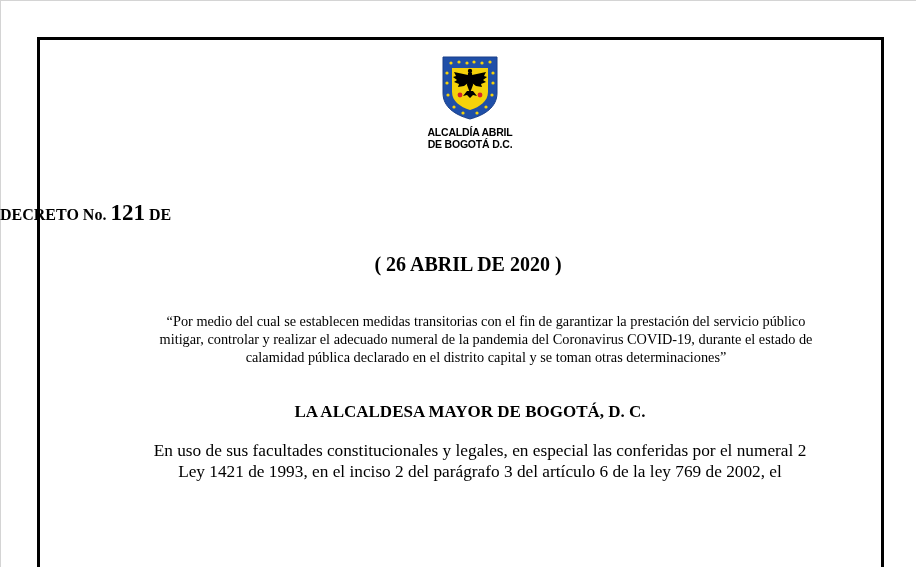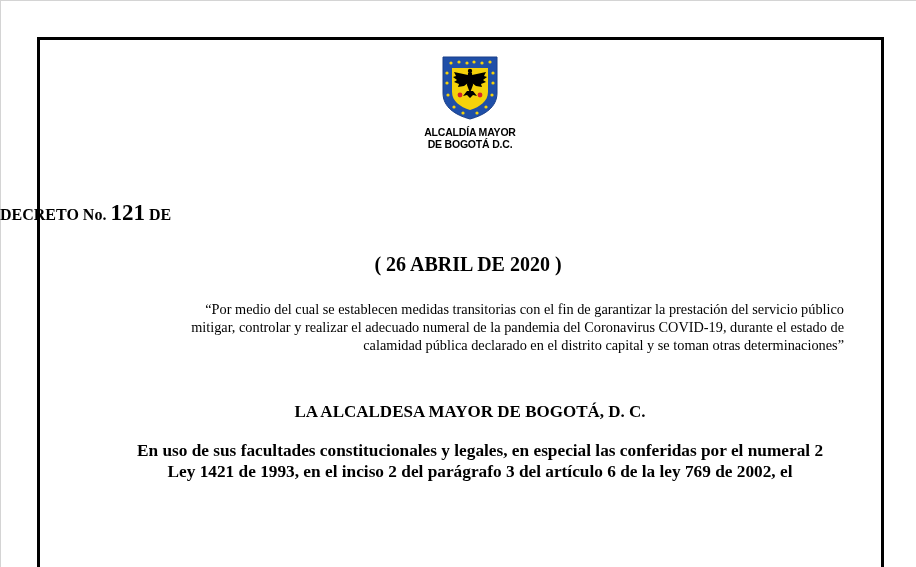--- a/index.html
+++ b/index.html
@@ -70,22 +70,22 @@
       top: 252px;
       text-align: center;
       font-weight: bold;
       font-size: 20px;
       line-height: 24px;
     }
     .summary {
       position: absolute;
       left: 128px;
       width: 716px;
-      top: 300px;
-      text-align: right;
+      top: 312px;
+      text-align: center;
       font-size: 14.3px;
       line-height: 18px;
     }
     .summary div { white-space: nowrap; }
     .authority {
       position: absolute;
       left: 0; width: 940px;
       top: 401px;
       text-align: center;
       font-weight: bold;
@@ -93,21 +93,20 @@
       line-height: 22px;
     }
     .preamble {
       position: absolute;
       left: 130px;
       width: 700px;
       top: 440px;
       text-align: center;
       font-size: 17.3px;
       line-height: 21px;
-      font-weight: bold;
     }
     .preamble div { white-space: nowrap; }
   </style>
 </head>
 <body>
 
 <div class="page-edge-top"></div>
 <div class="page-edge-left"></div>
 
 <div class="frame"></div>
@@ -146,21 +145,21 @@
       <path d="M26 36 L22 41 L26 40 L29 43 L32 40 L36 41 L32 36 Z"></path>
     </g>
 
     <g fill="#d9232a">
       <circle cx="19" cy="40" r="2.4"></circle>
       <circle cx="39" cy="40" r="2.4"></circle>
     </g>
   </svg>
 </div>
 
-<div class="logo-caption cap1">ALCALDÍA MAYOR</div>
+<div class="logo-caption cap1">ALCALDÍA ABRIL</div>
 <div class="logo-caption cap2">DE BOGOTÁ D.C.</div>
 
 <div class="decree-title">
   <span>DECRETO No.</span>
   <span class="num">121</span>
   <span>DE</span>
 </div>
 
 <div class="decree-date">( 26 ABRIL DE 2020 )</div>
 

